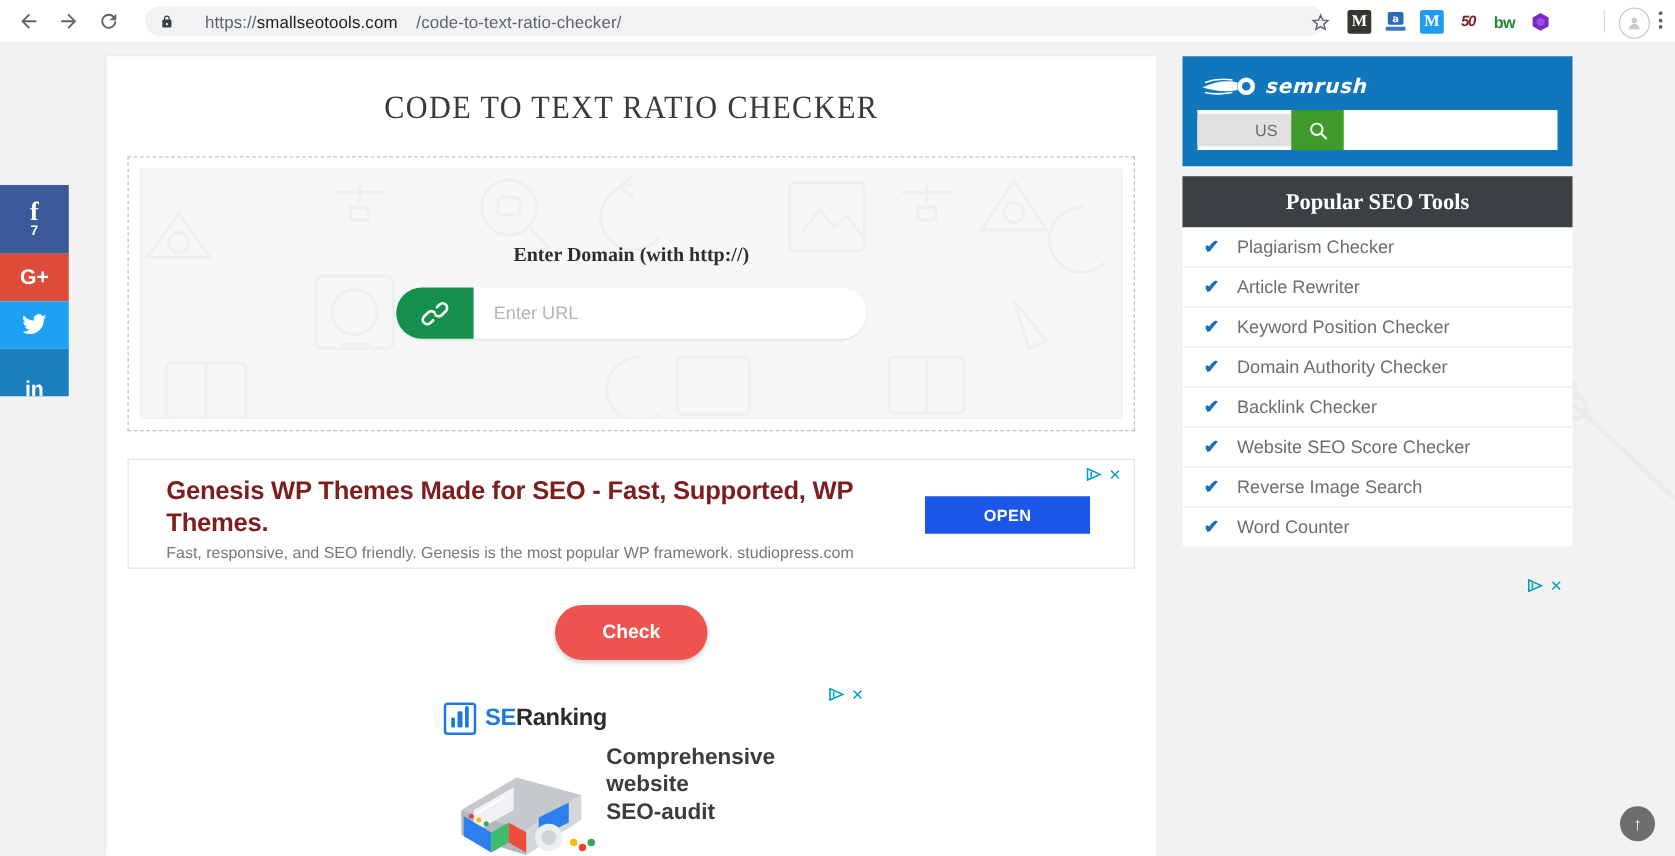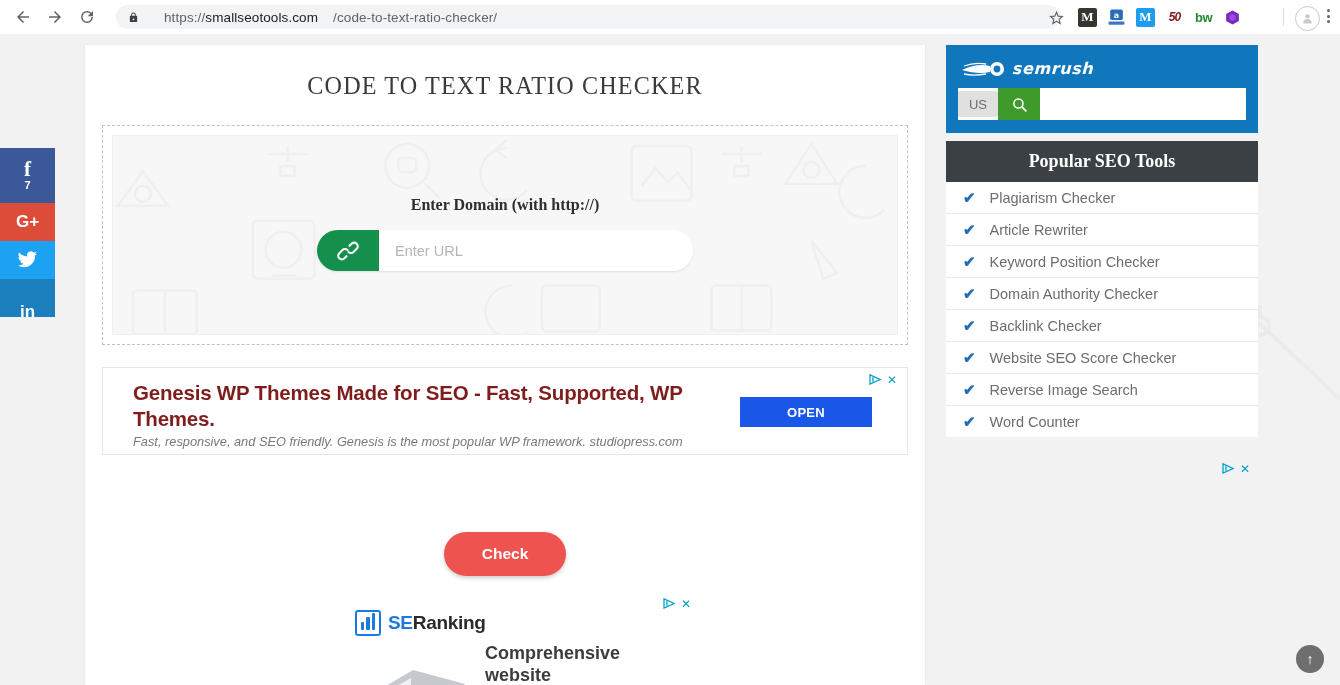--- a/index.html
+++ b/index.html
@@ -218,21 +218,20 @@
     font-size: 20.5px;
     font-weight: bold;
     color: #7f1d1d;
     line-height: 26px;
     letter-spacing: -.2px;
   }
   .ad-desc {
     position: absolute; left: 30px; top: 66px;
     font-size: 12.8px;
     color: #787878;
-    font-style: italic;
   }
   .ad-open {
     position: absolute; right: 35px; top: 29px;
     width: 132px; height: 30px;
     background: #1a56e8;
     color: #fff;
     font-size: 13px;
     font-weight: bold;
     letter-spacing: .3px;
     display: flex; align-items: center; justify-content: center;
@@ -250,21 +249,20 @@
     background: #ef5350;
     color: #fff;
     font-weight: bold;
     font-size: 15.5px;
     padding: 13px 38px;
     border: none;
     border-radius: 26px;
     box-shadow: 0 2px 4px rgba(0,0,0,.20);
     cursor: pointer;
     font-family: "Liberation Sans", sans-serif;
-    margin-top: 48px;
   }
 
   
   .ad2 {
     position: relative;
     margin: 18px auto 0 auto;
     width: 336px;
     height: 140px;
     background: #fff;
   }
@@ -308,21 +306,21 @@
   .semrush-search { display: flex; height: 32px; background: #fff; }
   .semrush-search input {
     flex: 1; border: none; outline: none;
     font-size: 14px; color: #444; padding: 0 11px;
     font-family: "Liberation Sans", sans-serif;
   }
   .semrush-search input::placeholder { color: #6f6f6f; }
   .sem-country {
     width: 40px; background: #e0e0e0; color: #6c6c6c;
     font-size: 13px; display: flex; align-items: center; justify-content: center;
-    margin: 3px 0; border-radius: 2px;
+    margin: 3px 0; border-radius: 2px; padding-left: 35px;
   }
   .sem-go {
     width: 42px; background: #3d9a2b;
     display: flex; align-items: center; justify-content: center;
   }
   .tools-head {
     background: #3b4045;
     color: #fff;
     text-align: center;
     font-family: "Liberation Serif", serif;

